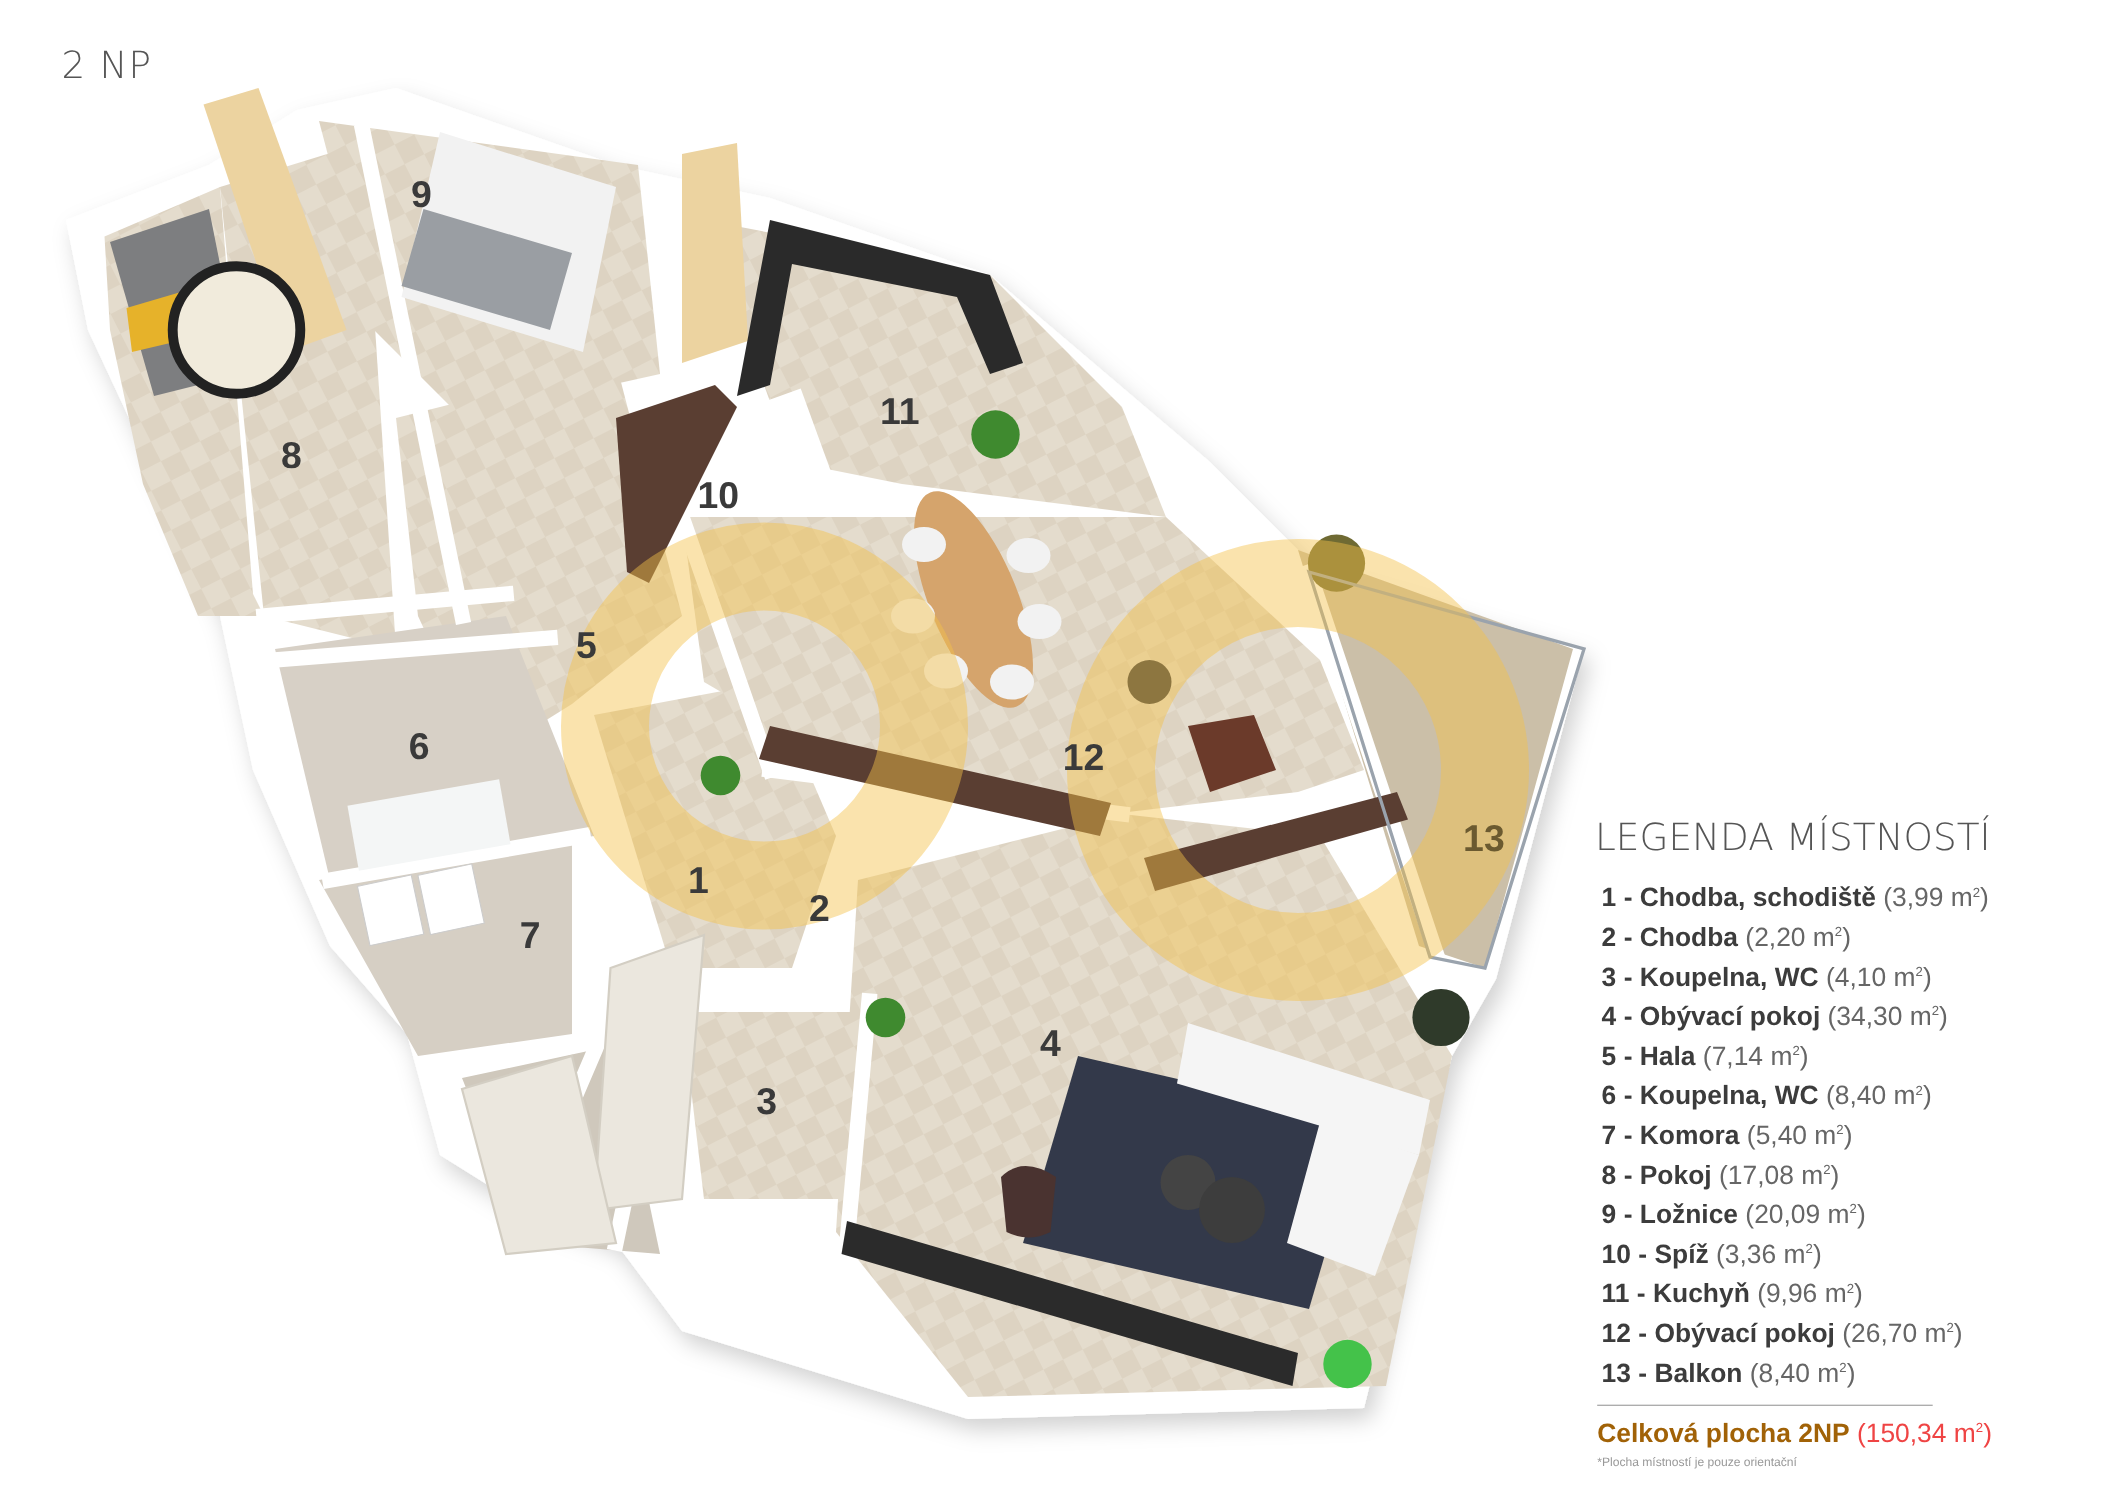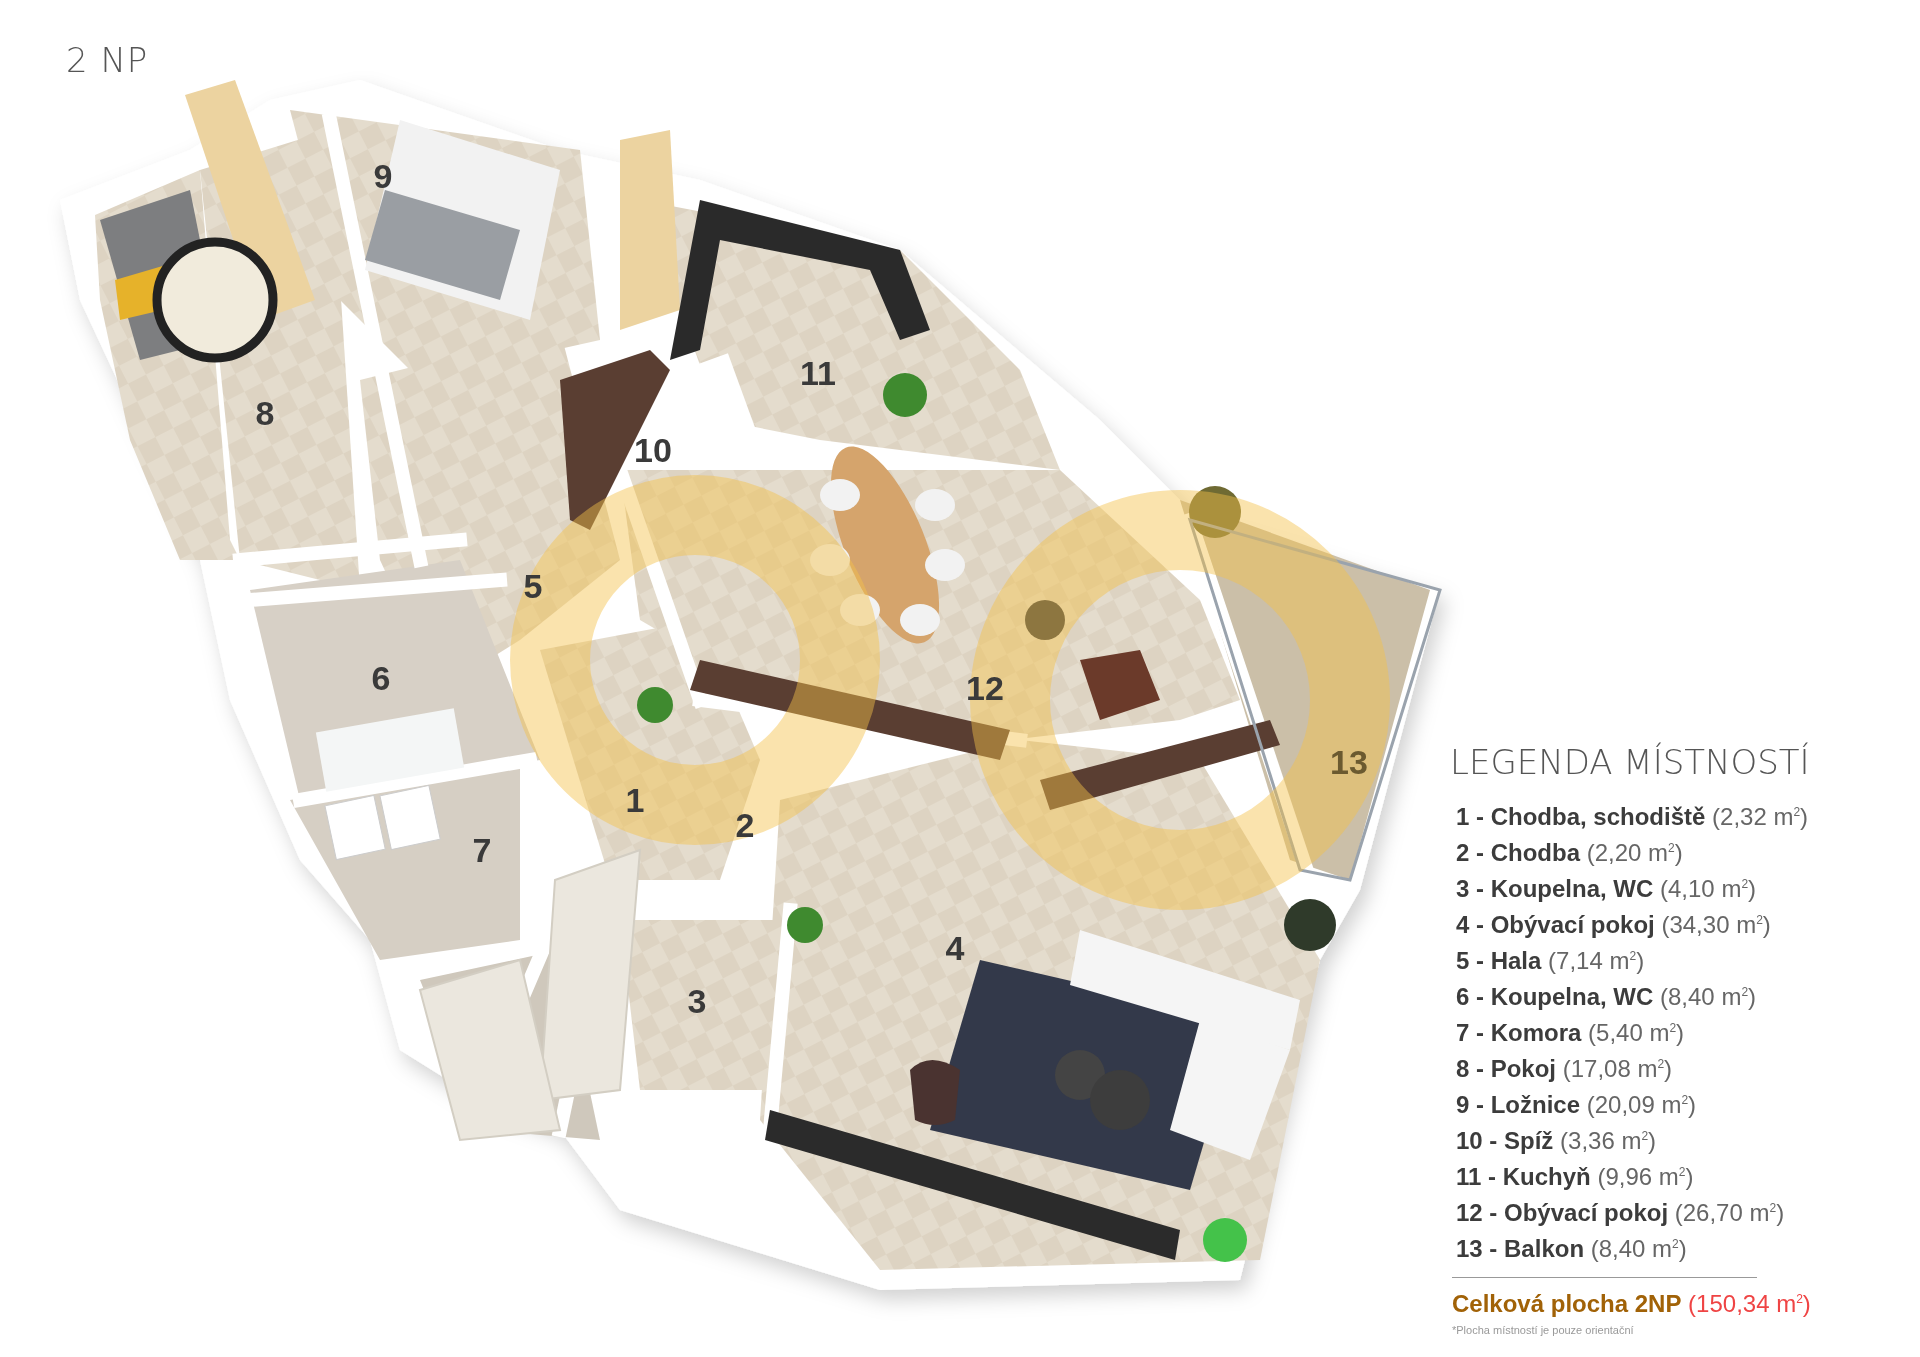--- a/index.html
+++ b/index.html
@@ -1,17 +1,17 @@
 <!DOCTYPE html>
 <html><head>
 <meta charset="utf-8">
 <style>
   html, body { margin:0; padding:0; background:#ffffff; }
   body { width:1920px; height:1357px; position:relative; overflow:hidden; font-family:"Liberation Sans", sans-serif; }
-  .floor-title { position:absolute; left:66px; top:40px; font-size:34px; font-weight:300; color:#555; letter-spacing:1px; font-family:"DejaVu Sans", sans-serif; }
+  .floor-title { position:absolute; left:56px; top:40px; font-size:34px; font-weight:300; color:#555; letter-spacing:1px; font-family:"DejaVu Sans", sans-serif; }
   .plan { position:absolute; left:0; top:0; width:1920px; height:1357px; }
   .room-num { font-family:"Liberation Sans", sans-serif; font-weight:700; font-size:34px; fill:#3a3a3a; }
   .room-num.dim { fill:#6b5a30; }
   .legend { position:absolute; left:1452px; top:742px; width:460px; color:#444; }
   .legend-title { font-family:"DejaVu Sans", sans-serif; font-weight:200; font-size:34px; color:#555; letter-spacing:0px; margin-bottom:17px; margin-left:-2px; }
   .legend-item { font-size:24px; line-height:36px; margin-left:4px; white-space:nowrap; }
   .legend-item .num, .legend-item .name { font-weight:700; color:#3c3c3c; }
   .legend-item .area { font-weight:400; color:#666; }
   .legend-divider { height:1px; background:#999; width:305px; margin:10px 0 12px 0; }
   .legend-total { font-size:24px; white-space:nowrap; }
@@ -161,21 +161,21 @@
     <text class="room-num" x="653" y="462" text-anchor="middle">10</text>
     <text class="room-num" x="818" y="385" text-anchor="middle">11</text>
     <text class="room-num" x="985" y="700" text-anchor="middle">12</text>
     <text class="room-num dim" x="1349" y="774" text-anchor="middle">13</text>
   </g>
 </svg>
 
 <div class="legend">
   <div class="legend-title">LEGENDA MÍSTNOSTÍ</div>
   <div id="legend-items">
-      <div class="legend-item"><span class="num">1</span><span class="num"> - </span><span class="name">Chodba, schodiště</span> <span class="area"><span>(2,32 m</span><sup>2</sup><span>)</span></span></div>
+      <div class="legend-item"><span class="num">1</span><span class="num"> - </span><span class="name">Chodba, schodiště</span> <span class="area"><span>(3,99 m</span><sup>2</sup><span>)</span></span></div>
       <div class="legend-item"><span class="num">2</span><span class="num"> - </span><span class="name">Chodba</span> <span class="area"><span>(2,20 m</span><sup>2</sup><span>)</span></span></div>
       <div class="legend-item"><span class="num">3</span><span class="num"> - </span><span class="name">Koupelna, WC</span> <span class="area"><span>(4,10 m</span><sup>2</sup><span>)</span></span></div>
       <div class="legend-item"><span class="num">4</span><span class="num"> - </span><span class="name">Obývací pokoj</span> <span class="area"><span>(34,30 m</span><sup>2</sup><span>)</span></span></div>
       <div class="legend-item"><span class="num">5</span><span class="num"> - </span><span class="name">Hala</span> <span class="area"><span>(7,14 m</span><sup>2</sup><span>)</span></span></div>
       <div class="legend-item"><span class="num">6</span><span class="num"> - </span><span class="name">Koupelna, WC</span> <span class="area"><span>(8,40 m</span><sup>2</sup><span>)</span></span></div>
       <div class="legend-item"><span class="num">7</span><span class="num"> - </span><span class="name">Komora</span> <span class="area"><span>(5,40 m</span><sup>2</sup><span>)</span></span></div>
       <div class="legend-item"><span class="num">8</span><span class="num"> - </span><span class="name">Pokoj</span> <span class="area"><span>(17,08 m</span><sup>2</sup><span>)</span></span></div>
       <div class="legend-item"><span class="num">9</span><span class="num"> - </span><span class="name">Ložnice</span> <span class="area"><span>(20,09 m</span><sup>2</sup><span>)</span></span></div>
       <div class="legend-item"><span class="num">10</span><span class="num"> - </span><span class="name">Spíž</span> <span class="area"><span>(3,36 m</span><sup>2</sup><span>)</span></span></div>
       <div class="legend-item"><span class="num">11</span><span class="num"> - </span><span class="name">Kuchyň</span> <span class="area"><span>(9,96 m</span><sup>2</sup><span>)</span></span></div>

